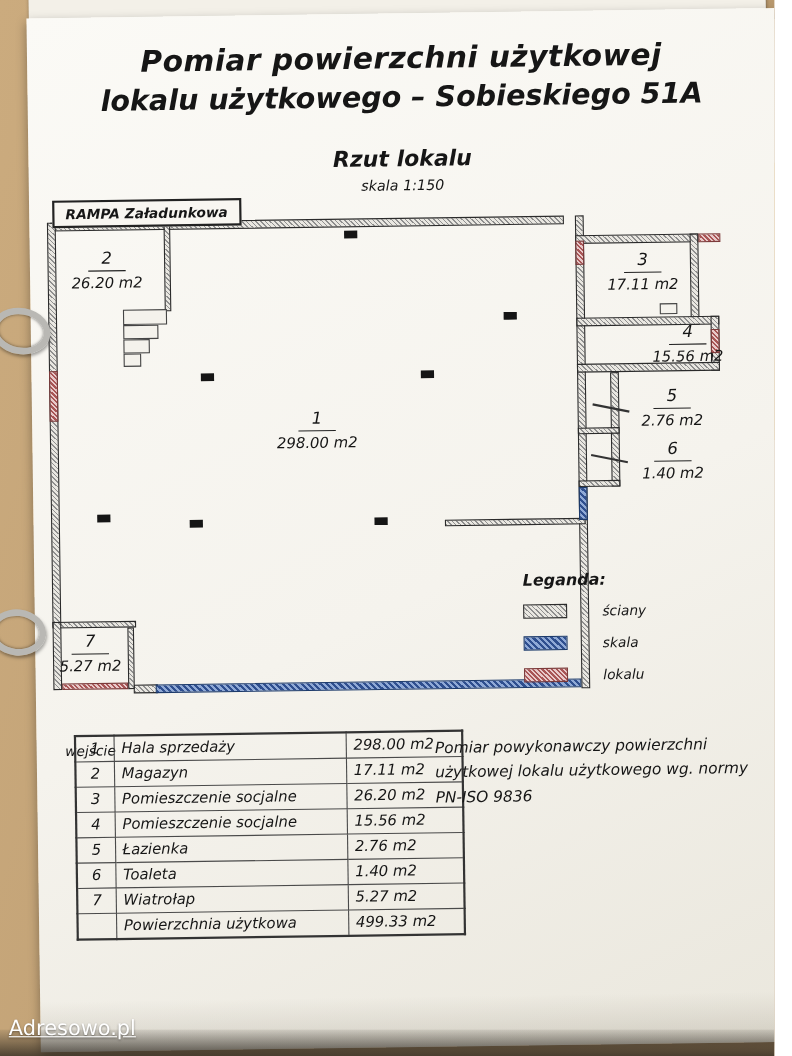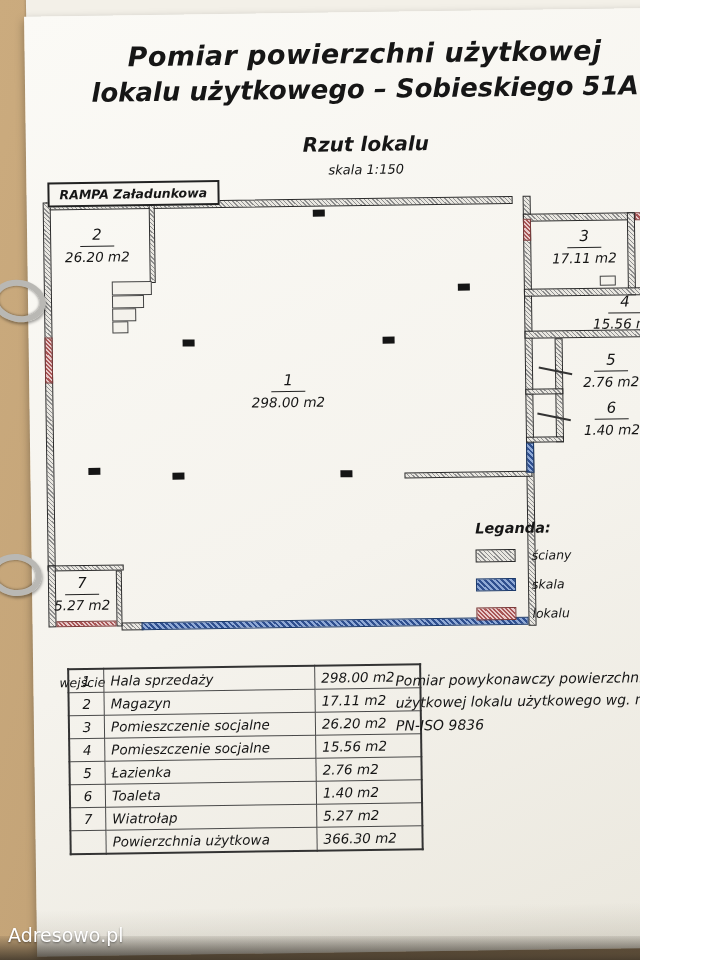--- a/index.html
+++ b/index.html
@@ -1,16 +1,16 @@
 <!DOCTYPE html>
 <html><head>
 <meta charset="utf-8">
 <style>
   html,body{margin:0;padding:0;}
-  .photo{position:relative;width:640px;height:960px;overflow:hidden;
+  .photo{position:relative;width:704px;height:960px;overflow:hidden;
     background:linear-gradient(105deg,#cbab7e 0%,#c2a276 40%,#b09067 100%);
     font-family:"DejaVu Sans",sans-serif;color:#161616;}
   .folder-edge{position:absolute;right:0;top:148px;width:22px;height:252px;
     background:linear-gradient(#eab13e,#d99c33);border-radius:4px 0 0 4px;}
   .sheet{position:absolute;background:#fdfcf8;box-shadow:0 1px 3px rgba(0,0,0,.3);}
   .sheet1{left:30px;top:-16px;width:666px;height:46px;transform:rotate(-1.6deg);}
   .sheet2{left:26px;top:-12px;width:670px;height:32px;transform:rotate(-0.9deg);background:#f3f0e8;}
   .paper{position:absolute;left:24px;top:12px;width:680px;height:940px;
     background:linear-gradient(155deg,#fbfaf6 0%,#f5f3ed 55%,#eae7dd 100%);
     transform:rotate(-0.8deg);transform-origin:50% 0;
@@ -40,33 +40,33 @@
   .step{position:absolute;box-sizing:border-box;border:1px solid #444;background:#f4f2ec;}
   .leader{position:absolute;height:1.5px;background:#333;transform-origin:0 0;}
   .rlabel{position:absolute;font-style:italic;text-align:center;line-height:1.3;}
   .rlabel .rn{display:inline-block;font-size:15px;padding:0 12px;border-bottom:1.5px solid #222;}
   .rlabel .ra{font-size:13.5px;}
   .entr{position:absolute;font-style:italic;font-size:12.5px;}
   .legend{position:absolute;left:444px;top:510px;width:160px;font-style:italic;}
   .legend .ltitle{font-size:14.5px;font-weight:700;margin-bottom:12px;}
   .lrow{display:flex;align-items:center;margin-bottom:14px;}
   .lsw{width:40px;height:13px;margin-right:16px;box-sizing:border-box;position:static;}
-  .llabel{font-size:12.5px;}
+  .llabel{font-size:12.5px;margin-left:16px;}
   .rtable{position:absolute;left:34px;top:652px;border-collapse:collapse;
     font-style:italic;font-size:13.5px;border:2px solid #333;}
   .rtable td{border:1px solid #4a4a4a;height:22px;padding:0 6px;}
   .rtable td.c1{width:22px;text-align:center;}
   .rtable td.c2{width:198px;}
   .rtable td.c3{width:92px;}
   .note{position:absolute;left:362px;top:658px;width:308px;
     font-style:italic;font-size:14px;line-height:1.6;}
   .bottom-shade{position:absolute;left:0;top:936px;width:100%;height:24px;z-index:5;
     background:linear-gradient(rgba(70,62,50,.1),rgba(40,35,28,.75));}
   .wm{position:absolute;left:8px;top:924px;z-index:6;color:#fff;font-size:19px;
-    text-shadow:0 1px 2px rgba(0,0,0,.45);}
+    text-shadow:0 1px 2px rgba(0,0,0,.45);text-decoration:underline;}
 </style>
 </head>
 <body>
 
 <div class="photo">
   <div class="folder-edge"></div>
   <div class="sheet sheet1"></div>
   <div class="sheet sheet2"></div>
 
   <div class="paper">
@@ -202,21 +202,21 @@
         <td class="c3">1.40 m2</td>
       </tr>
       <tr>
         <td class="c1">7</td>
         <td class="c2">Wiatrołap</td>
         <td class="c3">5.27 m2</td>
       </tr>
       <tr>
         <td class="c1"></td>
         <td class="c2">Powierzchnia użytkowa</td>
-        <td class="c3">366.30 m2</td>
+        <td class="c3">499.33 m2</td>
       </tr>
     </tbody>
       </table>
 
     <div class="note">Pomiar powykonawczy powierzchni użytkowej lokalu użytkowego wg. normy PN-ISO 9836</div>
   </div>
 
   <div class="ring ring1"></div>
   <div class="ring ring2"></div>
   <div class="bottom-shade"></div>

